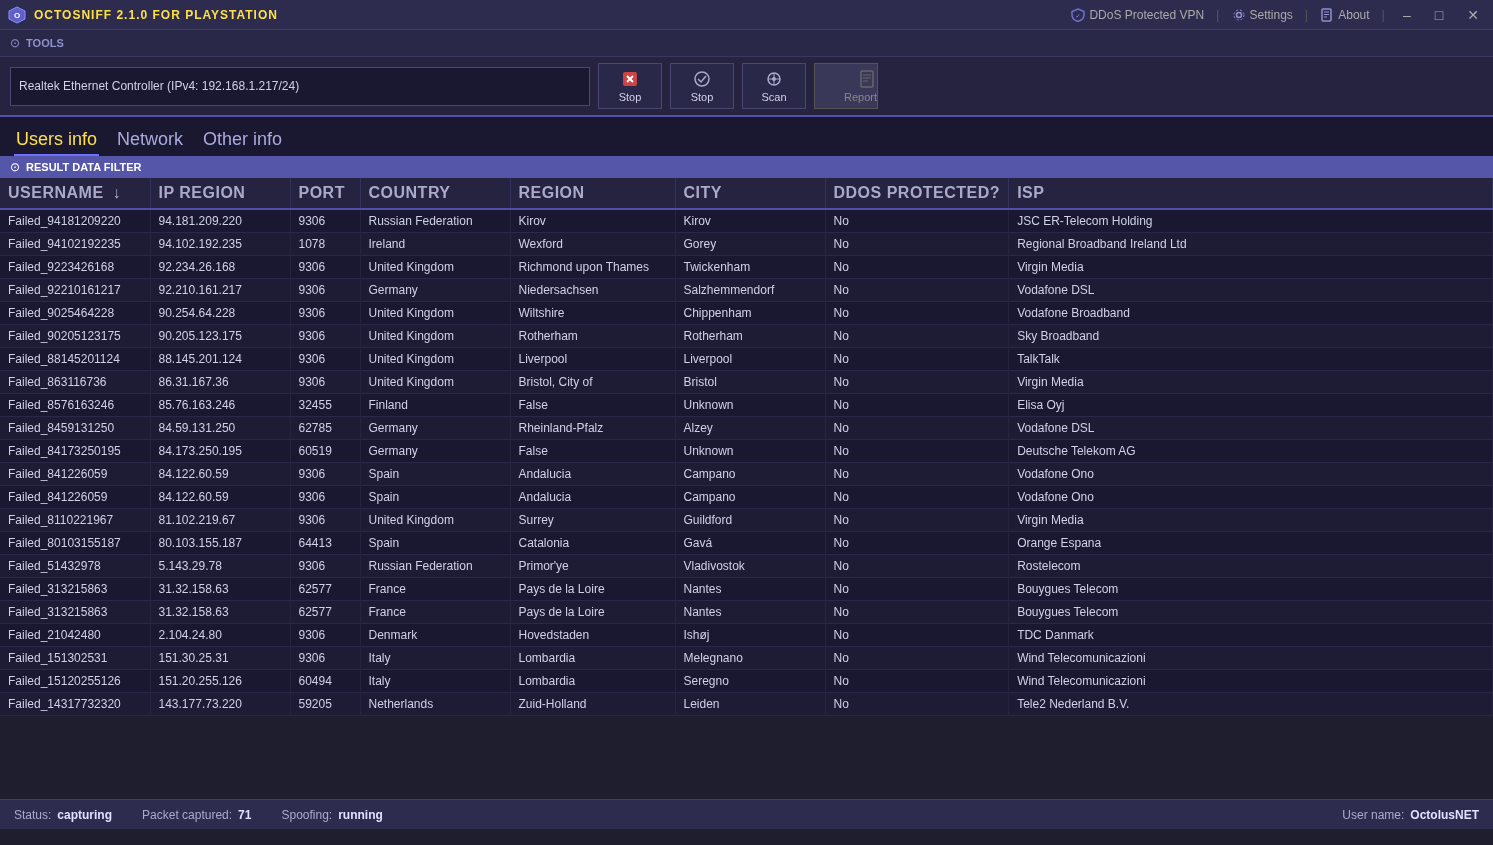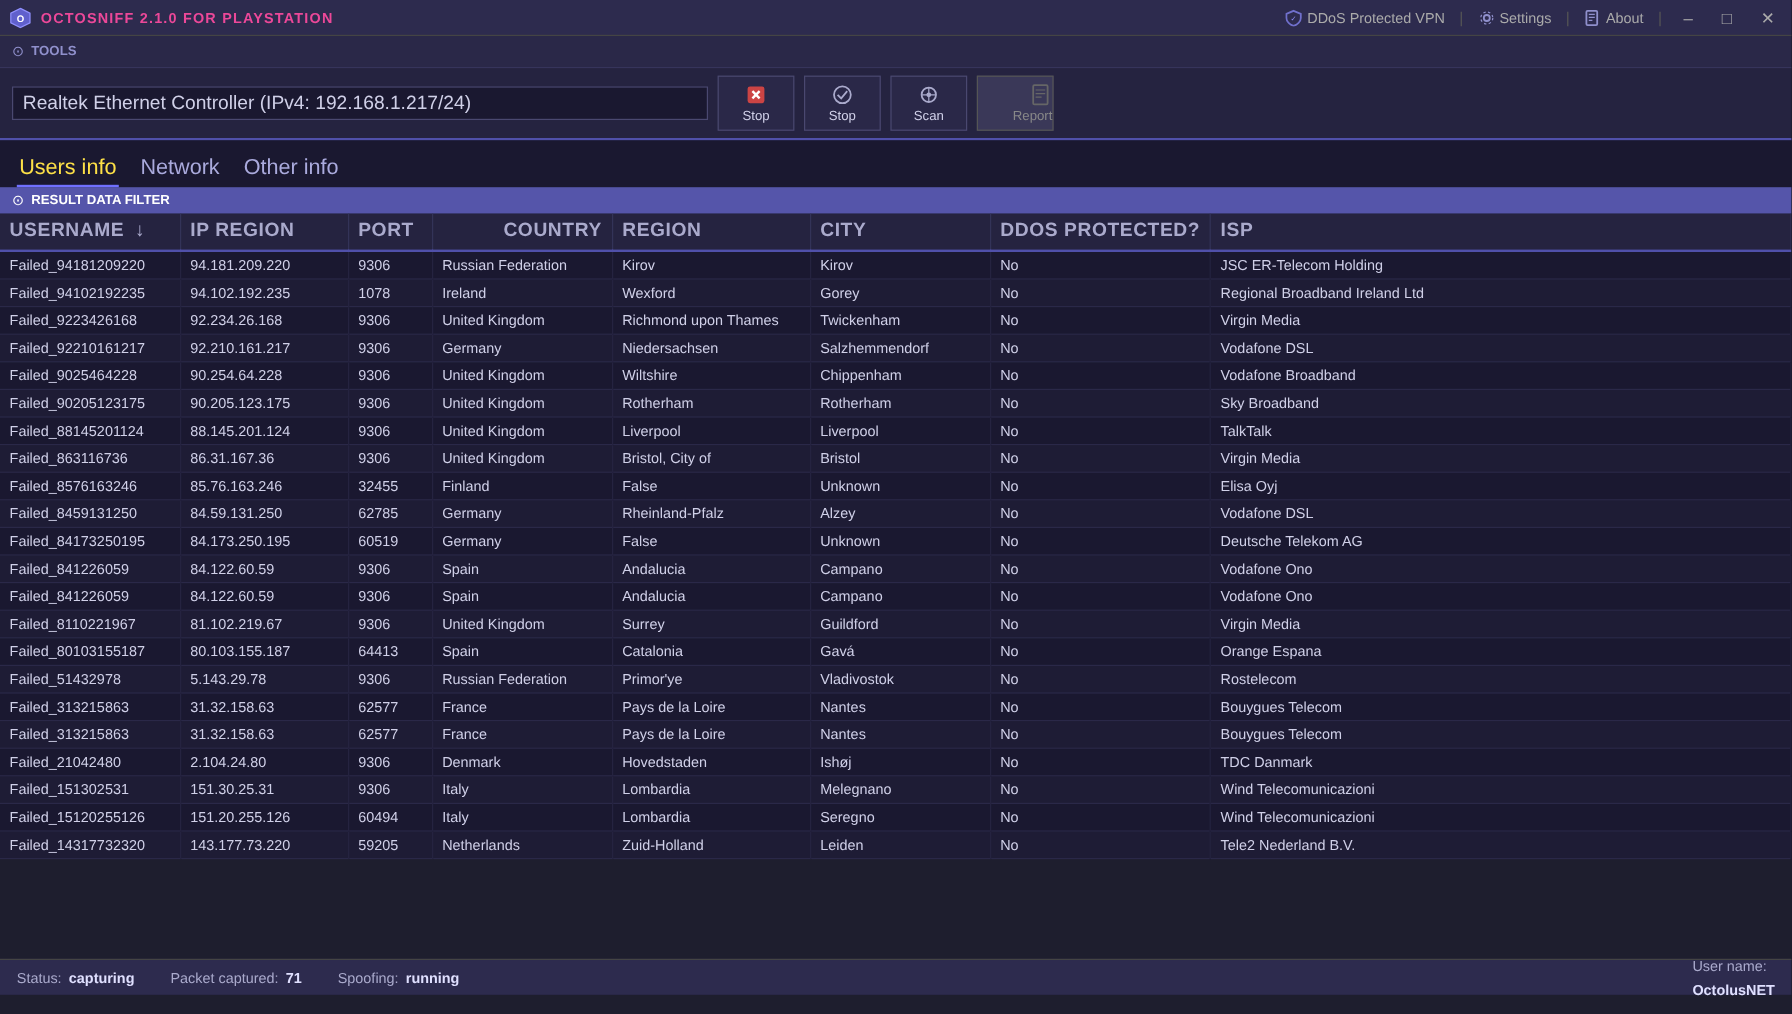--- a/index.html
+++ b/index.html
@@ -26,21 +26,21 @@
     #title-bar-left {
       display: flex;
       align-items: center;
       gap: 8px;
     }
     #title-bar-logo {
       width: 18px;
       height: 18px;
     }
     #title-bar-title {
-      color: #ec4899;
+      color: #fde047;
       font-size: 12px;
       font-weight: bold;
       letter-spacing: 1px;
     }
     #title-bar-right {
       display: flex;
       align-items: center;
       gap: 12px;
     }
     .title-bar-link {
@@ -86,22 +86,22 @@
       display: flex;
       align-items: center;
       gap: 8px;
       border-bottom: 2px solid #5050aa;
     }
     #adapter-select {
       background: #1a1830;
       border: 1px solid #4a4870;
       color: #d0d0e8;
       padding: 4px 8px;
-      font-size: 16px;
-      height: 28px;
+      font-size: 12px;
+      height: 39px;
       flex: 0 0 580px;
       appearance: none;
       cursor: pointer;
     }
     .tool-btn {
       background: #2a2848;
       border: 1px solid #4a4870;
       color: #d0d0e8;
       width: 64px;
       height: 46px;
@@ -212,32 +212,31 @@
       font-size: 12px;
       display: flex;
       gap: 6px;
     }
     .status-value {
       color: #e0e0ff;
       font-weight: bold;
     }
     #status-username {
       margin-left: auto;
-      flex-direction: column;
     }
 
     
     #table-container::-webkit-scrollbar { width: 10px; }
     #table-container::-webkit-scrollbar-track { background: #1a1830; }
     #table-container::-webkit-scrollbar-thumb { background: #4a4870; border-radius: 3px; }
 
     .col-username { width: 150px; min-width: 150px; }
     .col-ip { width: 140px; min-width: 140px; }
     .col-port { width: 70px; min-width: 70px; }
-    .col-country { width: 150px; min-width: 150px; text-align: right; }
+    .col-country { width: 150px; min-width: 150px; }
     .col-region { width: 165px; min-width: 165px; }
     .col-city { width: 150px; min-width: 150px; }
     .col-ddos { width: 130px; min-width: 130px; }
     .col-isp { width: auto; }
   </style>
 </head>
 <body>
 
 <div id="title-bar">
   <div id="title-bar-left">

